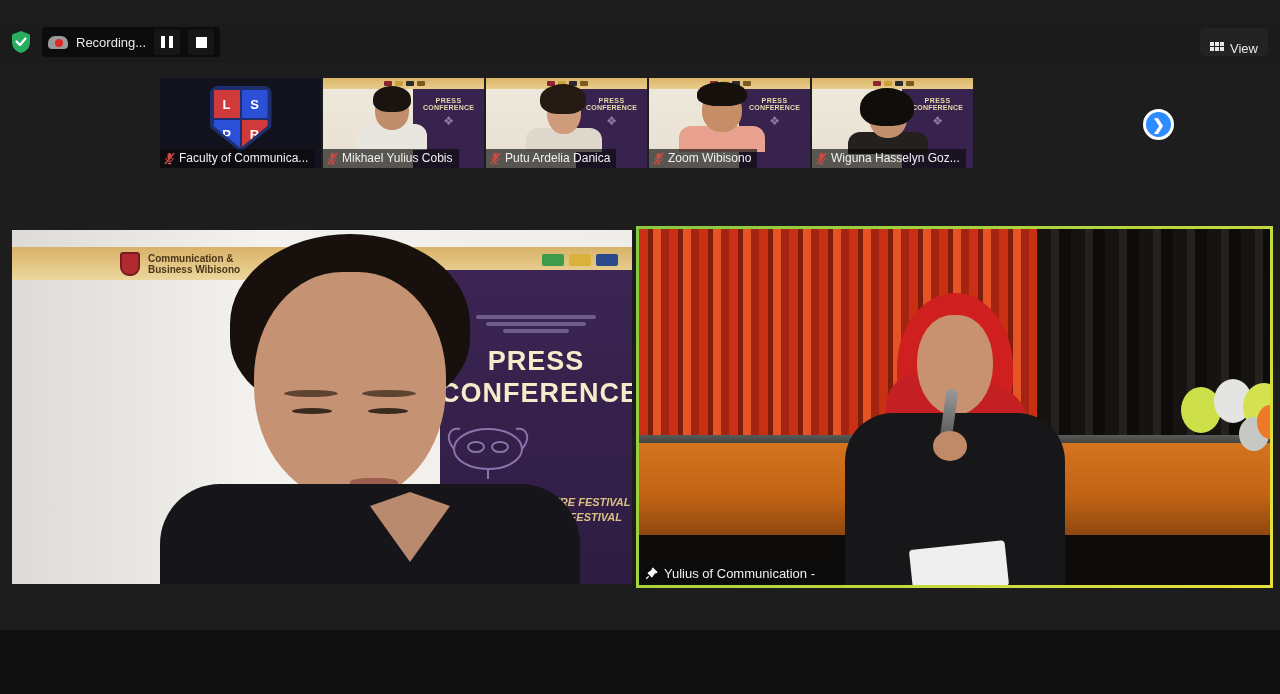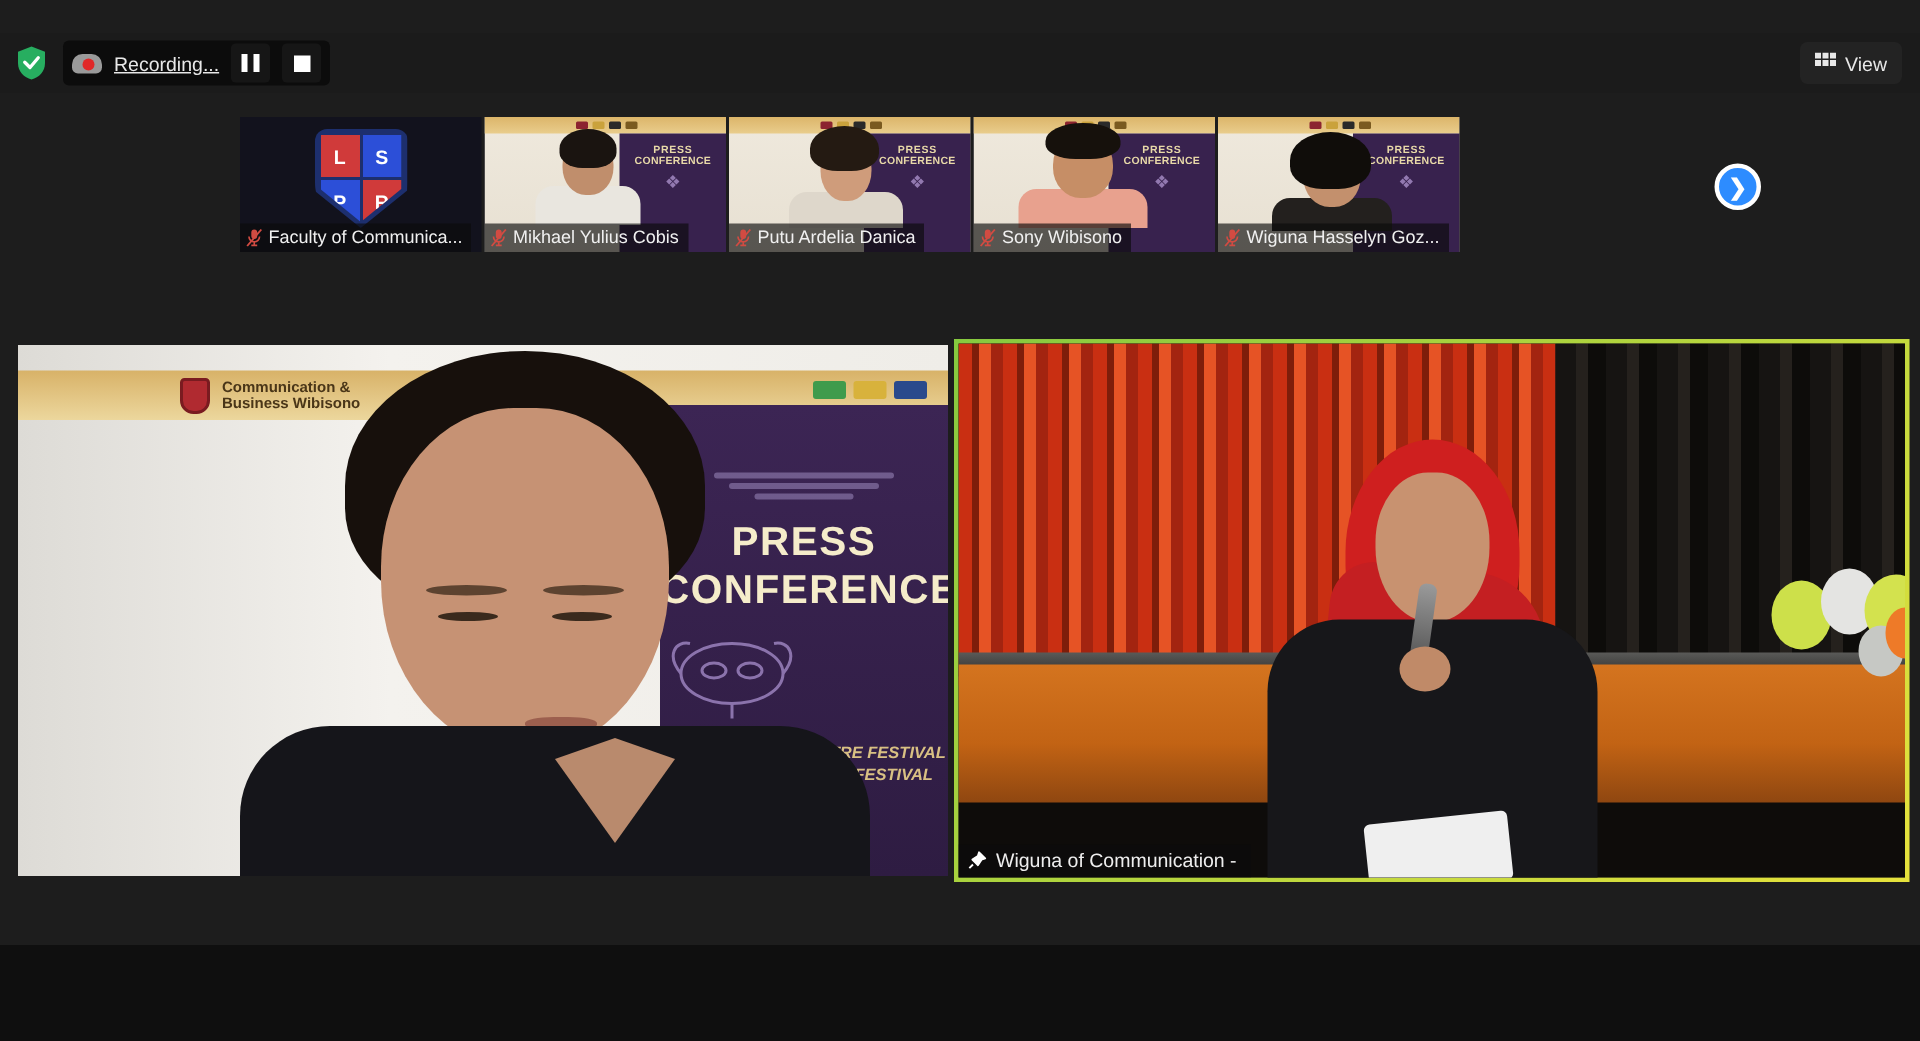--- a/index.html
+++ b/index.html
@@ -15,26 +15,26 @@
   .win-btn { width:42px; height:22px; display:flex; align-items:center; justify-content:center; color:#333; }
   .win-btn.close { background:#dd5f5f; color:#fff; }
 
   
   .meetbar { position:absolute; left:0; top:22px; width:1280px; height:40px; background:#1b1b1b; }
   .enc-shield { position:absolute; left:10px; top:8px; }
   .rec-pill { position:absolute; left:42px; top:5px; height:30px; background:#0c0c0c; border-radius:4px; display:flex; align-items:center; padding:0 6px; gap:8px; }
   .rec-icon { width:20px; height:16px; position:relative; }
   .rec-cloud { position:absolute; left:0; top:2px; width:20px; height:13px; background:#9a9a9a; border-radius:7px 7px 4px 4px; }
   .rec-dot { position:absolute; left:7px; top:5px; width:8px; height:8px; background:#e02828; border-radius:50%; }
-  .rec-text { color:#e8e8e8; font-size:13px;text-decoration:underline; }
+  .rec-text { color:#e8e8e8; font-size:13px; }
   .rec-btn { width:26px; height:26px; display:flex; align-items:center; justify-content:center; border-radius:3px; background:#161616; }
   .pause-glyph { display:flex; gap:4px; }
   .pause-glyph i { display:block; width:4px; height:12px; background:#fff; }
   .stop-glyph { width:11px; height:11px; background:#fff; }
-  .view-btn { position:absolute; right:12px; top:6px; height:28px; padding:0 10px; background:#232323; border-radius:5px; display:flex; align-items:center; gap:6px; color:#e8e8e8; font-size:13px; }
+  .view-btn { position:absolute; right:12px; top:6px; height:28px; padding:0 10px; background:#232323; border-radius:5px; display:flex; align-items:flex-end; gap:6px; color:#e8e8e8; font-size:13px; }
 
   
   .filmstrip { position:absolute; left:160px; top:78px; display:flex; gap:2px; }
   .thumb { position:relative; width:161px; height:90px; background:#101018; overflow:hidden; }
   .thumb-label { position:absolute; left:0; bottom:0; max-width:100%; background:rgba(10,10,10,0.65); color:#f0f0f0; font-size:12px; padding:2px 6px 3px 4px; display:flex; align-items:center; gap:4px; white-space:nowrap; }
   .pc-wall { position:absolute; inset:0; background:linear-gradient(180deg,#efe9dd 0%,#e7e0d2 100%); }
   .pc-band { position:absolute; left:0; top:0; right:0; height:11px; background:linear-gradient(180deg,#dcb56a,#e9cd8c); display:flex; align-items:center; gap:3px; padding-left:38%; }
   .pc-band i { display:block; width:8px; height:5px; border-radius:1px; }
   .pc-panel { position:absolute; right:0; top:11px; bottom:0; width:44%; background:#38224e; color:#e8d9a8; text-align:center; padding-top:8px; }
   .pc-panel .t1 { font-size:7px; font-weight:bold; letter-spacing:.5px; }
@@ -239,21 +239,21 @@
         <div class="head" style="width:40px;height:44px;background:#c68e66;"></div>
         <div class="hair" style="left:18px;top:-6px;width:50px;height:24px;background:#16110c;"></div>
         <div class="torso" style="width:86px;height:26px;background:#e8a18e;"></div>
       </div>
       <div class="thumb-label">
         <svg width="11" height="13" viewBox="0 0 14 16">
             <rect x="4.5" y="1" width="5" height="8" rx="2.5" fill="#d24b42"></rect>
             <path d="M2.5 7 a4.5 4.5 0 0 0 9 0 M7 11.5 V14 M4.5 14.5 h5" stroke="#d24b42" stroke-width="1.4" fill="none"></path>
             <line x1="1" y1="15" x2="13" y2="1" stroke="#d24b42" stroke-width="1.6"></line>
           </svg>
-        <span>Sony Wibisono</span>
+        <span>Zoom Wibisono</span>
       </div>
     </div>
 
     <div class="thumb">
       <div class="pc-wall"></div>
       <div class="pc-band">
           <i style="background:#8c2430;"></i>
           <i style="background:#caa23c;"></i>
           <i style="background:#2a2a2a;"></i>
           <i style="background:#7a5a20;"></i>
@@ -349,21 +349,21 @@
         <div class="rv-face"></div>
         <div class="rv-body"></div>
         <div class="rv-mic"></div>
         <div class="rv-hand"></div>
         <div class="rv-paper"></div>
       </div>
       <div class="name-tag">
         <svg width="13" height="13" viewBox="0 0 16 16">
             <path d="M9.5 1.5 L14.5 6.5 L11.5 7.5 L8.5 12 L4 7.5 L8.5 4.5 Z M4.5 11.5 L1.5 14.5" stroke="#fff" stroke-width="1.6" fill="#fff" stroke-linejoin="round"></path>
           </svg>
-        <span>Wiguna of Communication -</span>
+        <span>Yulius of Communication -</span>
       </div>
     </div>
   </div>
 
   <div class="toolbar">
 
     
     
 
     

